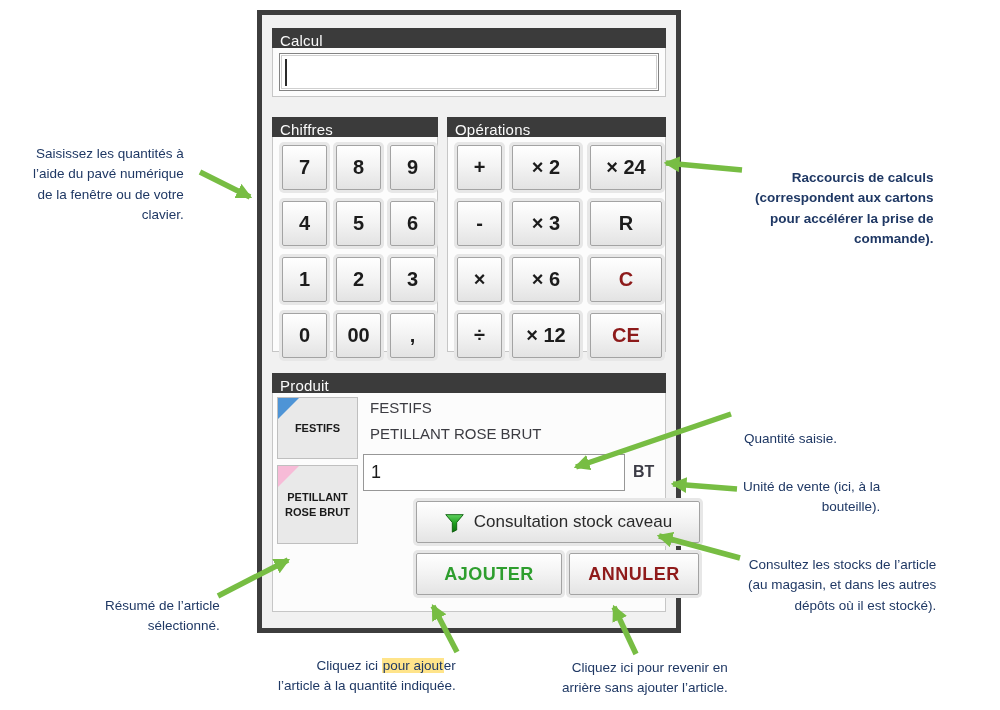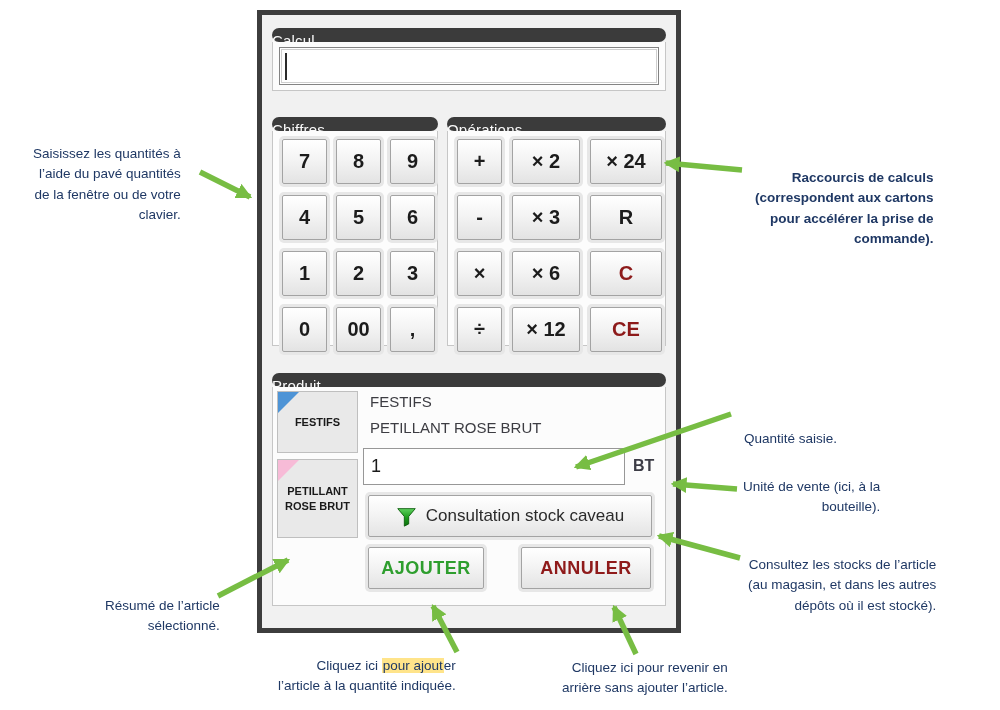--- a/index.html
+++ b/index.html
@@ -3,22 +3,22 @@
 <meta charset="utf-8">
 <style>
   html,body{margin:0;padding:0;background:#ffffff;}
   body{font-family:"Liberation Sans", sans-serif;}
   #stage{position:relative;width:1000px;height:710px;background:#ffffff;overflow:hidden;}
 
   
   .app-window{position:absolute;left:257px;top:10px;width:424px;height:623px;
     box-sizing:border-box;border:5px solid #3D3D3D;background:#F1F1F1;}
   .group{position:absolute;box-sizing:border-box;}
-  .group-header{height:14px;background:#3B3B3B;color:#FAFAFA;font-size:15px;
-    line-height:26px;padding-left:0;letter-spacing:.2px;border-radius:9px;}
+  .group-header{height:20px;background:#3B3B3B;color:#FAFAFA;font-size:15px;
+    line-height:26px;padding-left:8px;letter-spacing:.2px;}
   .group-body{position:relative;box-sizing:border-box;background:#FCFCFC;
     border:1px solid #C6C6C6;border-top:none;}
 
   .g-calcul{left:10px;top:13px;width:394px;height:75px;}
   .g-calcul .group-body{height:49px;}
   .calc-input{position:absolute;left:6px;top:5px;width:380px;height:38px;box-sizing:border-box;
     background:#fff;border:1px solid #838383;box-shadow:inset 0 0 0 1px #ffffff, inset 0 0 0 2px #CFCFCF;}
   .caret{position:absolute;left:5px;top:5px;width:2px;height:27px;background:#2b2b2b;}
 
   .g-chiffres{left:10px;top:102px;width:166px;height:241px;}
@@ -54,23 +54,23 @@
   .prod-cat{top:6px;}
   .prod-art{top:32px;}
   .qty-input{position:absolute;left:90px;top:61px;width:262px;height:37px;box-sizing:border-box;
     border:1px solid #979797;background:#fff;font-family:"Liberation Sans",sans-serif;
     font-size:18px;color:#1a1a1a;padding:0 0 0 7px;outline:none;}
   .unit{position:absolute;left:360px;top:70px;font-size:16px;font-weight:600;color:#3C3C46;}
 
   .btn{position:absolute;box-sizing:border-box;border:1px solid #A3A3A3;border-radius:2px;
     background:linear-gradient(180deg,#FFFFFF 0%,#F4F4F4 45%,#E4E4E4 100%);
     box-shadow:0 0 0 3px #E7E7E7;display:flex;align-items:center;justify-content:center;
-    cursor:pointer;}
+    cursor:pointer;margin-left:48px;}
   .btn-stock{left:95px;top:108px;width:284px;height:42px;font-size:17px;color:#2B2B2B;gap:9px;}
-  .btn-add{left:95px;top:160px;width:116px;height:42px;font-size:18px;font-weight:700;color:#2E9E2E;letter-spacing:.5px;}
+  .btn-add{left:95px;top:160px;width:146px;height:42px;font-size:18px;font-weight:700;color:#2E9E2E;letter-spacing:.5px;}
   .btn-cancel{left:248px;top:160px;width:130px;height:42px;font-size:18px;font-weight:700;color:#8F1A1A;letter-spacing:.5px;}
 
   
   .note{position:absolute;font-size:13.5px;line-height:1.5;color:#1F3864;}
   .note span{display:block;text-align:right;}
   .note-inline span{display:inline;}
   .n-numpad{left:33px;top:144px;}
   .n-shortcuts{left:755px;top:168px;font-weight:bold;}
   .n-quantity{left:744px;top:406px;margin-top:23px;}
   .n-unit{left:743px;top:477px;}
@@ -179,21 +179,21 @@
         <div class="btn btn-cancel">
           <span>ANNULER</span>
         </div>
 
       </div>
     </div>
   </div>
 
   <div class="note n-numpad">
     <span>Saisissez les quantités à</span>
-    <span>l’aide du pavé quantités</span>
+    <span>l’aide du pavé numérique</span>
     <span>de la fenêtre ou de votre</span>
     <span>clavier.</span>
   </div>
 
   <div class="note n-shortcuts">
     <span>Raccourcis de calculs</span>
     <span>(correspondent aux cartons</span>
     <span>pour accélérer la prise de</span>
     <span>commande).</span>
   </div>

